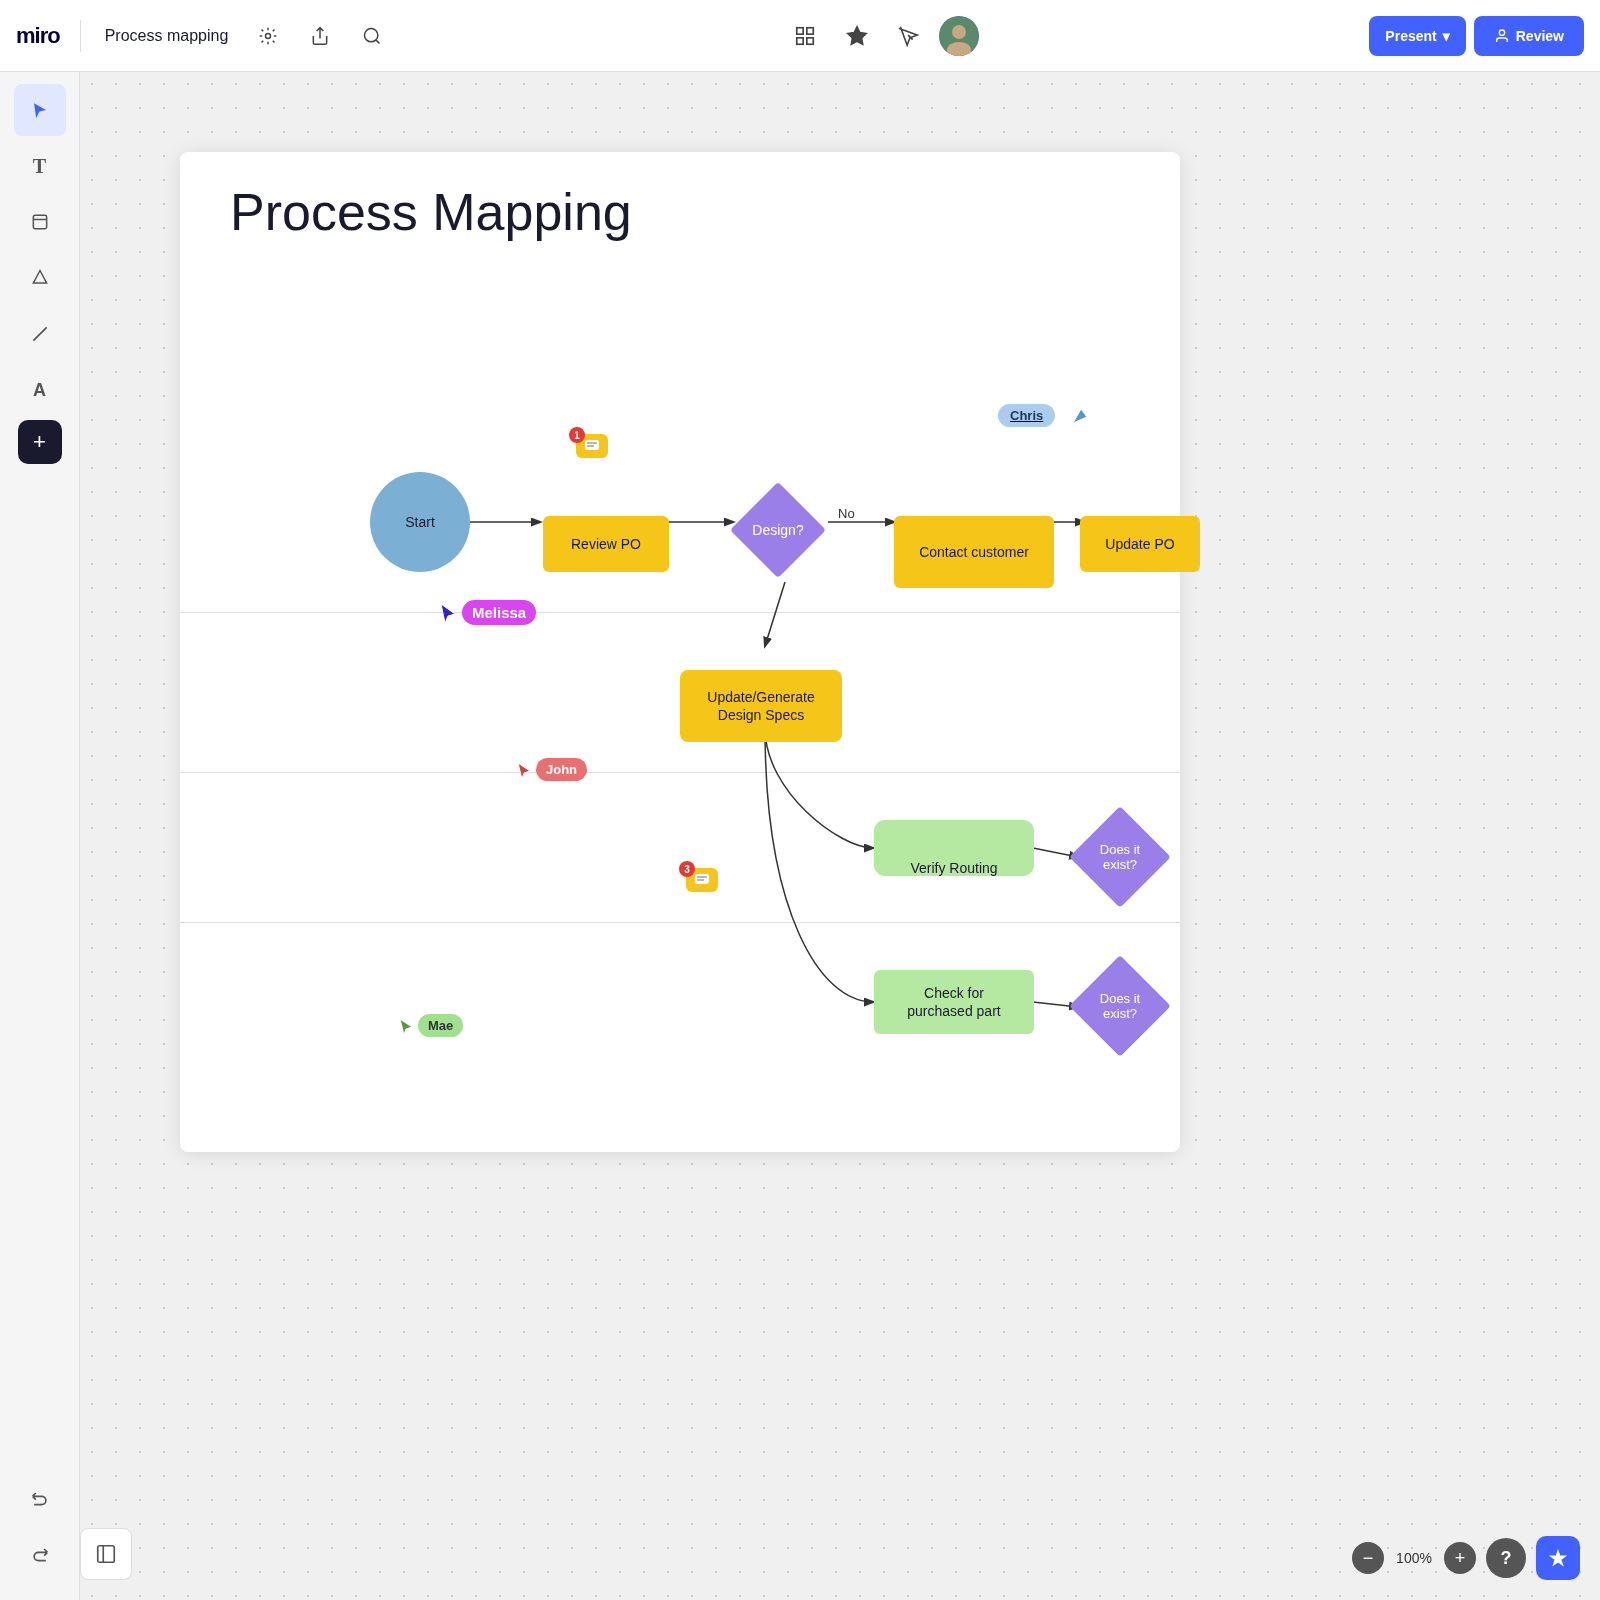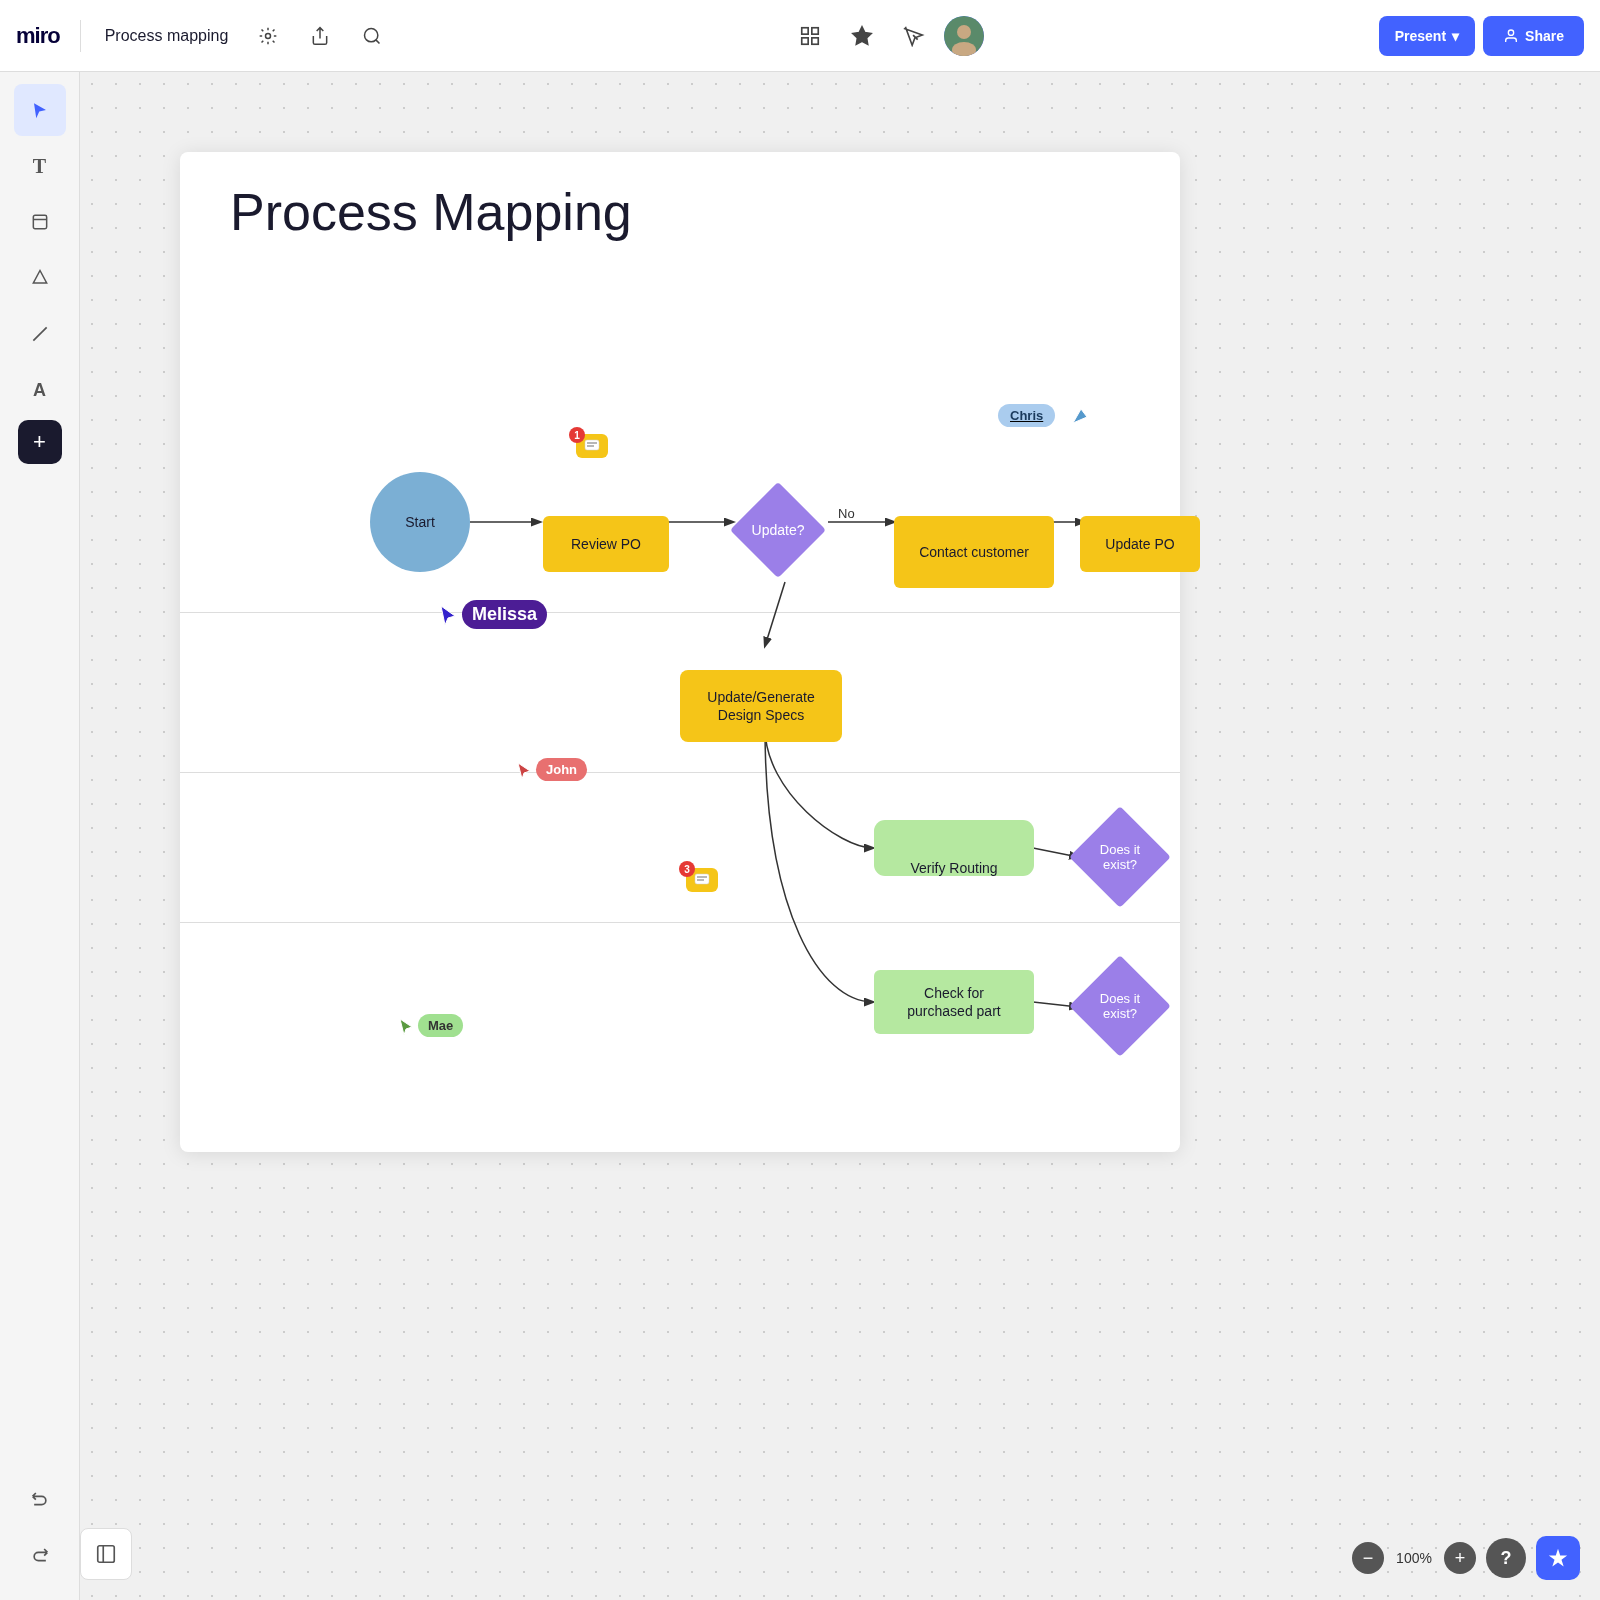--- a/index.html
+++ b/index.html
@@ -334,21 +334,21 @@
   <div class="topbar-right">
     <button class="present-btn">
       <span>Present</span>
       <span>▾</span>
     </button>
     <button class="share-btn">
       <svg width="16" height="16" viewBox="0 0 24 24" fill="none" stroke="white" stroke-width="2">
         <path d="M20 21v-2a4 4 0 00-4-4H8a4 4 0 00-4 4v2"></path>
           <circle cx="12" cy="7" r="4"></circle>
       </svg>
-      <span>Share</span>
+      <span>Review</span>
     </button>
   </div>
 </div>
 
 <div class="main-area">
 
   <div class="left-sidebar">
     <button class="sidebar-tool active">
       <svg width="18" height="18" viewBox="0 0 24 24" fill="#4262ff">
         <path d="M4 3l16 9-9 2-4 9-3-20z"></path>
@@ -436,21 +436,21 @@
       <div class="flow-node node-circle" style="left:190px;top:320px;">
         <span>Start</span>
       </div>
 
       <div class="flow-node node-rect-yellow" style="left:363px;top:342px;width:126px;height:56px;border-radius:6px;">
         <span>Review PO</span>
       </div>
 
       <div class="flow-node node-diamond-container" style="left:550px;top:330px;width:96px;height:96px;">
         <div style="width:68px;height:68px;background:#9b7fe8;transform:rotate(45deg);border-radius:4px;"></div>
-        <span class="node-diamond-text">Update?</span>
+        <span class="node-diamond-text">Design?</span>
       </div>
 
       <div class="flow-node node-rect-yellow" style="left:714px;top:342px;width:160px;height:72px;border-radius:6px;">
         <span>Contact customer</span>
       </div>
 
       <div class="flow-node node-rect-yellow" style="left:900px;top:342px;width:120px;height:56px;border-radius:6px;">
         <span>Update PO</span>
       </div>
 
@@ -495,21 +495,21 @@
               <line x1="3" y1="4" x2="13" y2="4" stroke="#888" stroke-width="1.2"></line>
               <line x1="3" y1="7" x2="10" y2="7" stroke="#888" stroke-width="1.2"></line>
             </svg>
         </div>
       </div>
 
       <div style="position:absolute;left:258px;top:448px;display:flex;align-items:center;gap:4px;">
         <svg width="20" height="22" viewBox="0 0 20 22" fill="none">
           <path d="M3 2L17 12L10 14L7 21L3 2Z" fill="#3322cc" stroke="#fff" stroke-width="1"></path>
         </svg>
-        <span style="background:#4c1d95;color:white;padding:4px 10px;border-radius:16px;font-size:18px;font-weight:600;">Melissa</span>
+        <span style="background:#d946ef;color:white;padding:4px 10px;border-radius:16px;font-size:15px;font-weight:600;">Melissa</span>
       </div>
 
       <div style="position:absolute;left:336px;top:606px;display:flex;align-items:center;gap:4px;">
         <svg width="16" height="18" viewBox="0 0 16 18" fill="none">
           <path d="M2 2L14 10L8 12L6 18L2 2Z" fill="#cc4444" stroke="#fff" stroke-width="1"></path>
         </svg>
         <span style="background:#e87070;color:white;padding:4px 10px;border-radius:16px;font-size:13px;font-weight:600;">John</span>
       </div>
 
       <div style="position:absolute;left:218px;top:862px;display:flex;align-items:center;gap:4px;">

